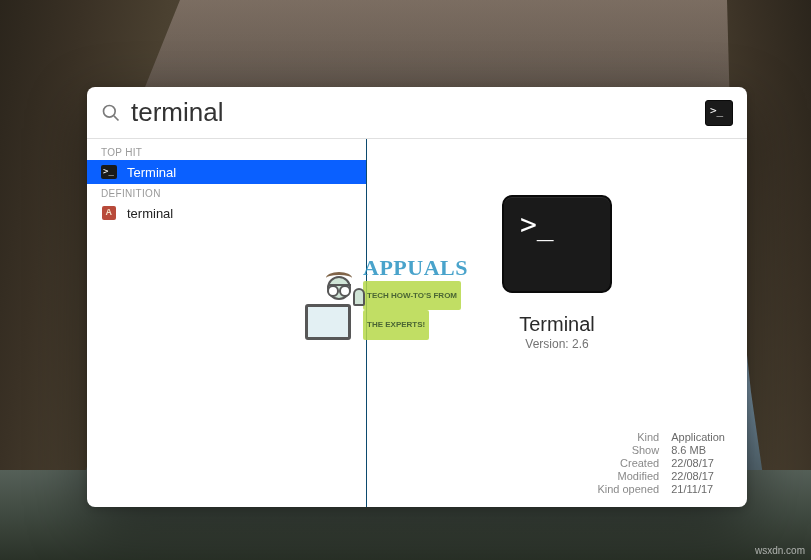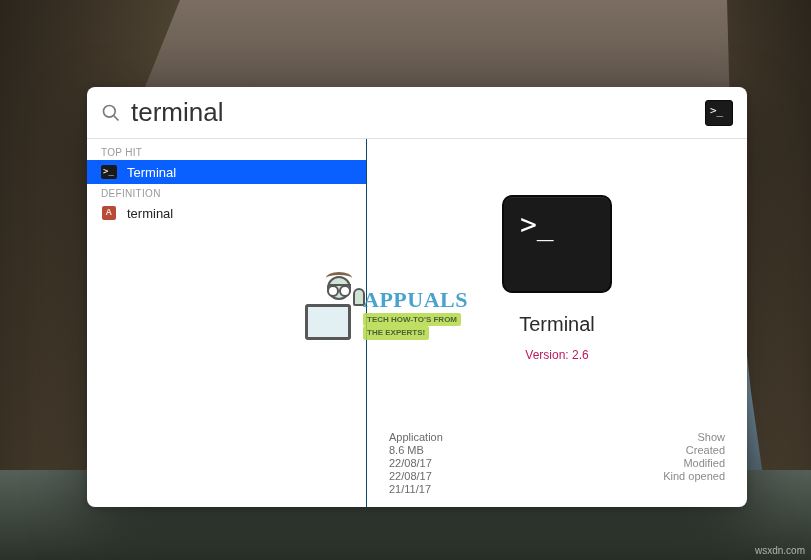--- a/index.html
+++ b/index.html
@@ -185,23 +185,23 @@
       font-size: 28px;
       line-height: 1;
     }
     .preview-title {
       margin-top: 20px;
       font-size: 20px;
       font-weight: 400;
       color: #2a2a2a;
     }
     .preview-sub {
-      margin-top: 12px;
+      margin-top: 1px;
       font-size: 12px;
-      color: #be185d;
+      color: #737373;
     }
 
     .meta {
       position: absolute;
       bottom: 12px;
       right: 22px;
       left: 22px;
       display: grid;
       grid-template-columns: 1fr auto;
       column-gap: 12px;
@@ -275,21 +275,21 @@
       font-family: "Comic Sans MS", cursive;
       font-size: 22px;
       color: #2a93c2;
       font-weight: 700;
       letter-spacing: 0.5px;
     }
     .wm-tag {
       background: #b7d94a;
       color: #2a4a10;
       font-size: 8px;
-      padding: 2px 4px;
+      padding: 10px 4px;
       border-radius: 2px;
       font-weight: 600;
       width: fit-content;
       line-height: 1.2;
     }
 
     .source {
       position: absolute;
       bottom: 4px; right: 6px;
       font-size: 10px;
@@ -343,20 +343,21 @@
     </div>
 
     <div class="right">
       <div class="preview-icon">
         <span class="preview-prompt">&gt;_</span>
       </div>
       <div class="preview-title">Terminal</div>
       <div class="preview-sub">Version: 2.6</div>
 
       <dl class="meta">
+        <dt>Kind</dt>
         <dd>Application</dd>
         <dt>Show</dt>
         <dd>8.6 MB</dd>
         <dt>Created</dt>
         <dd>22/08/17</dd>
         <dt>Modified</dt>
         <dd>22/08/17</dd>
         <dt>Kind opened</dt>
         <dd>21/11/17</dd>
       </dl>

